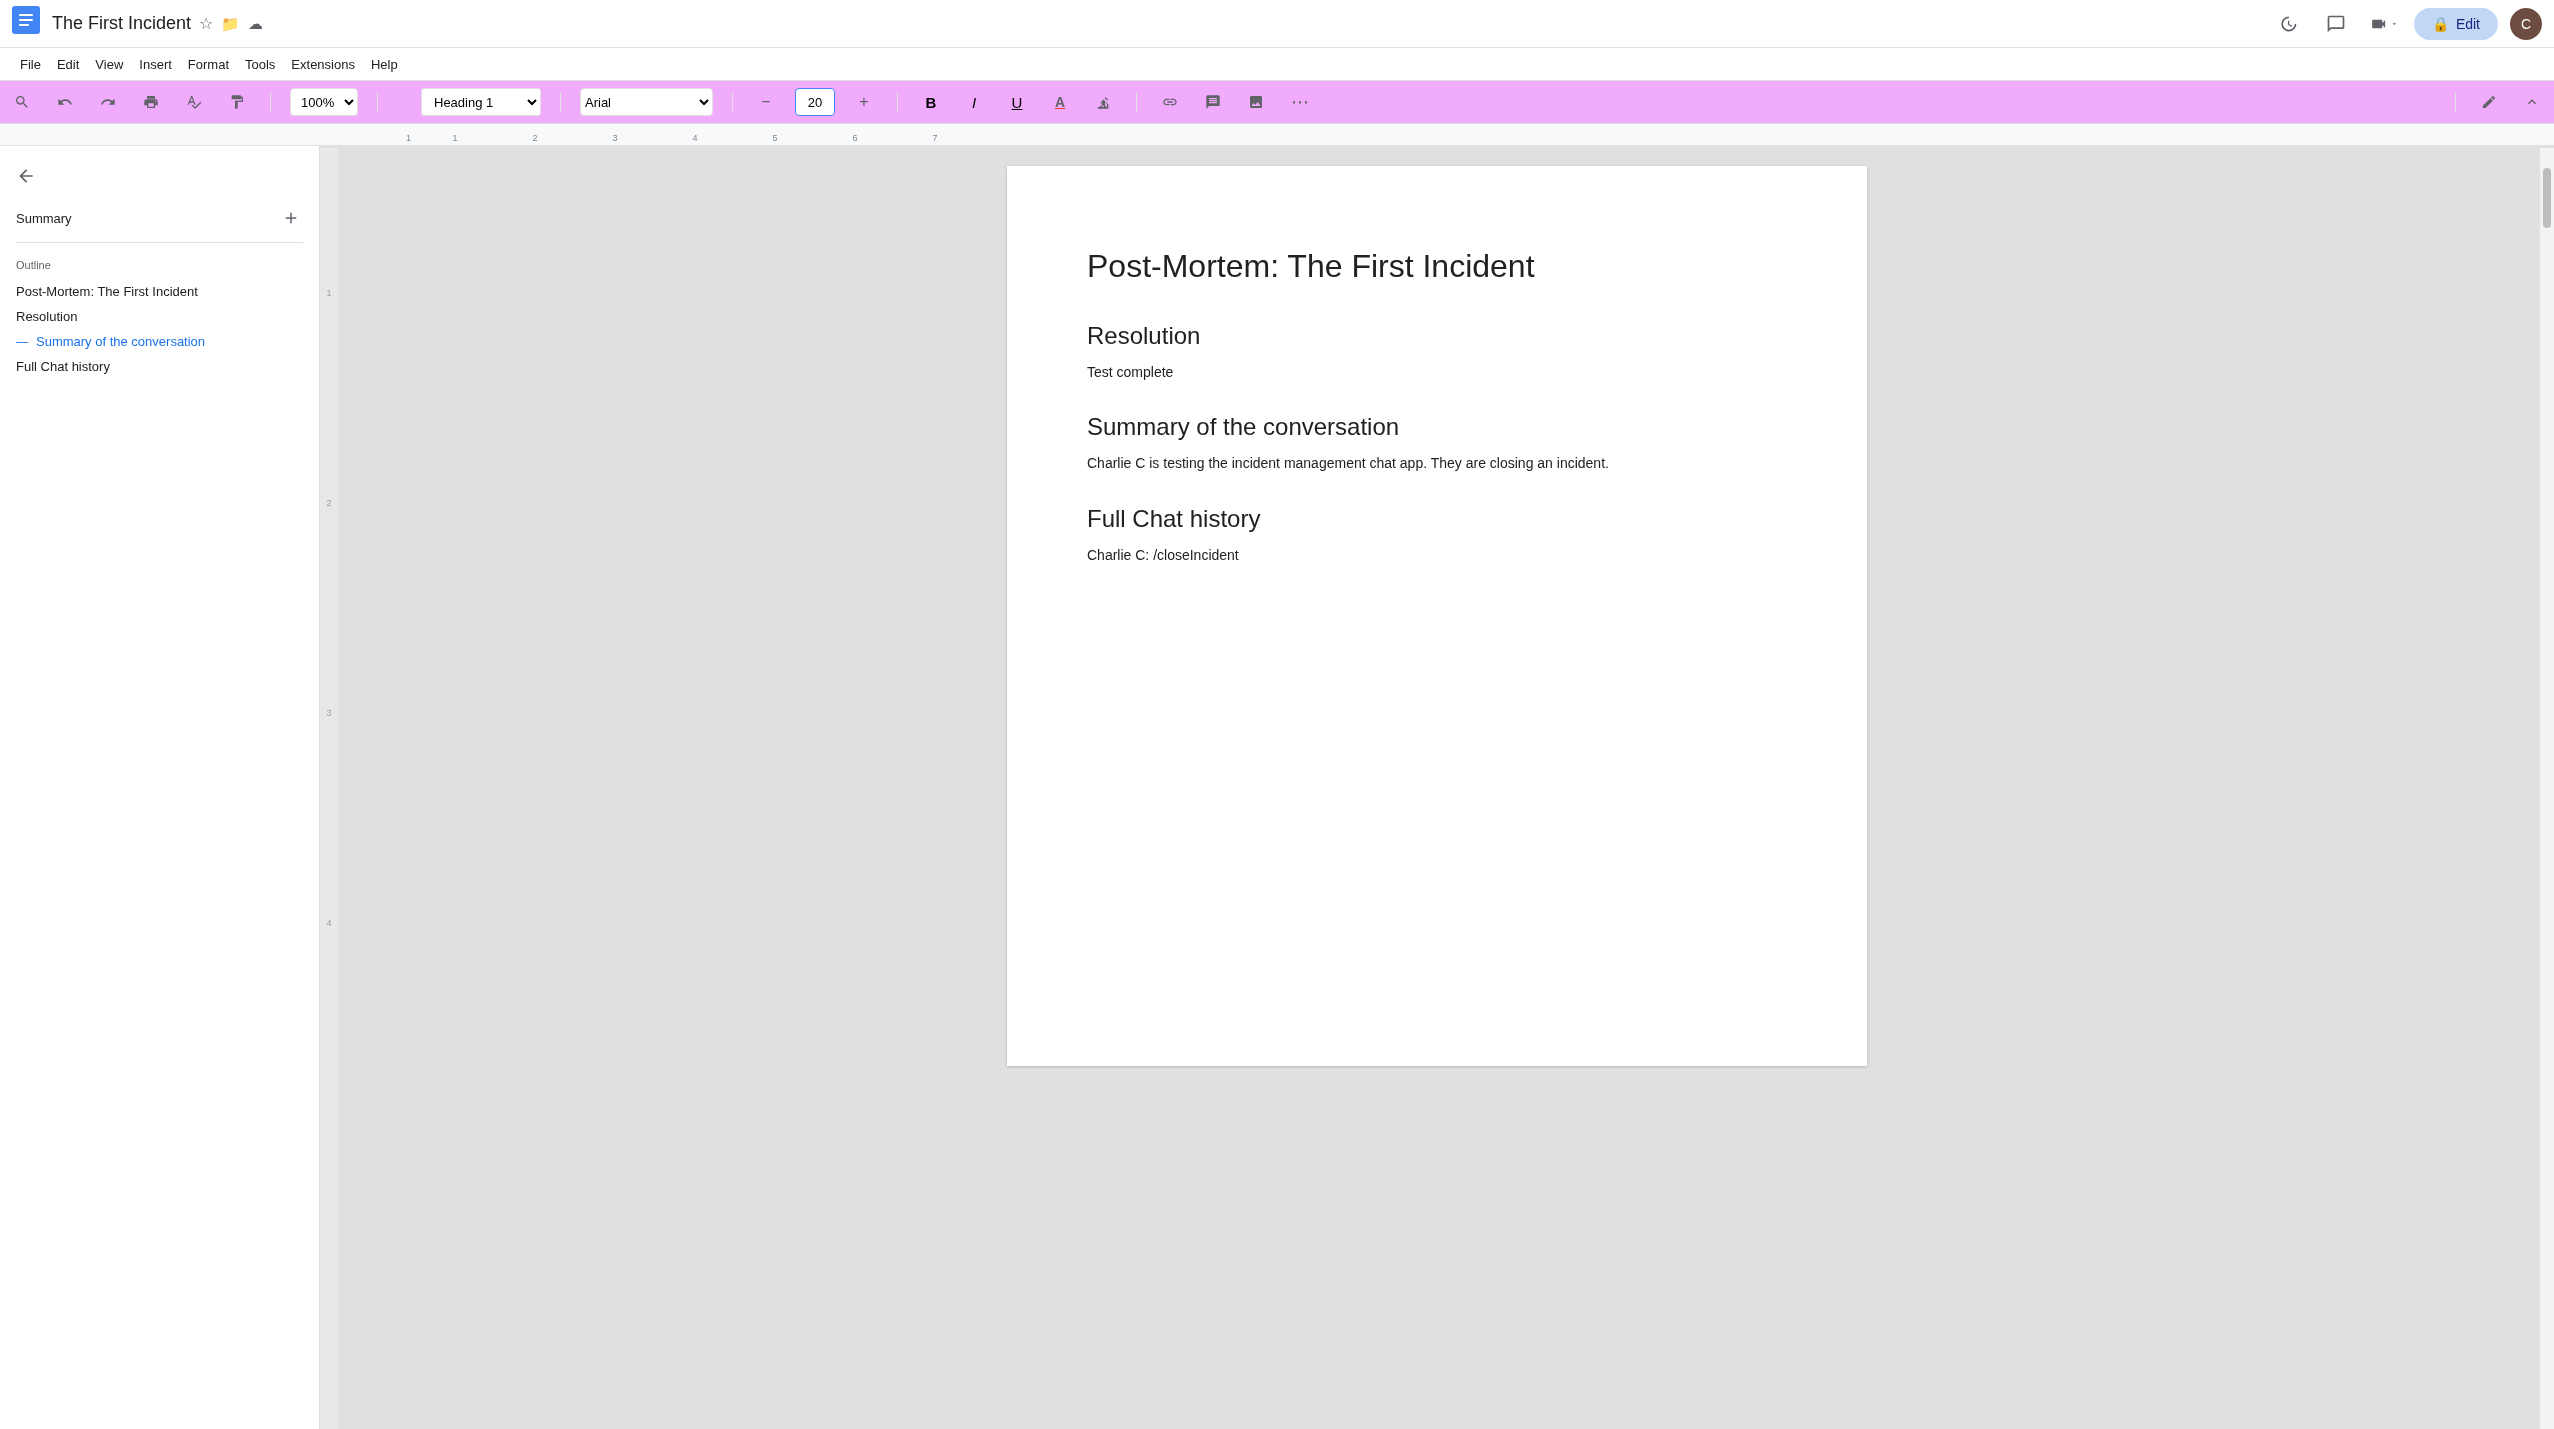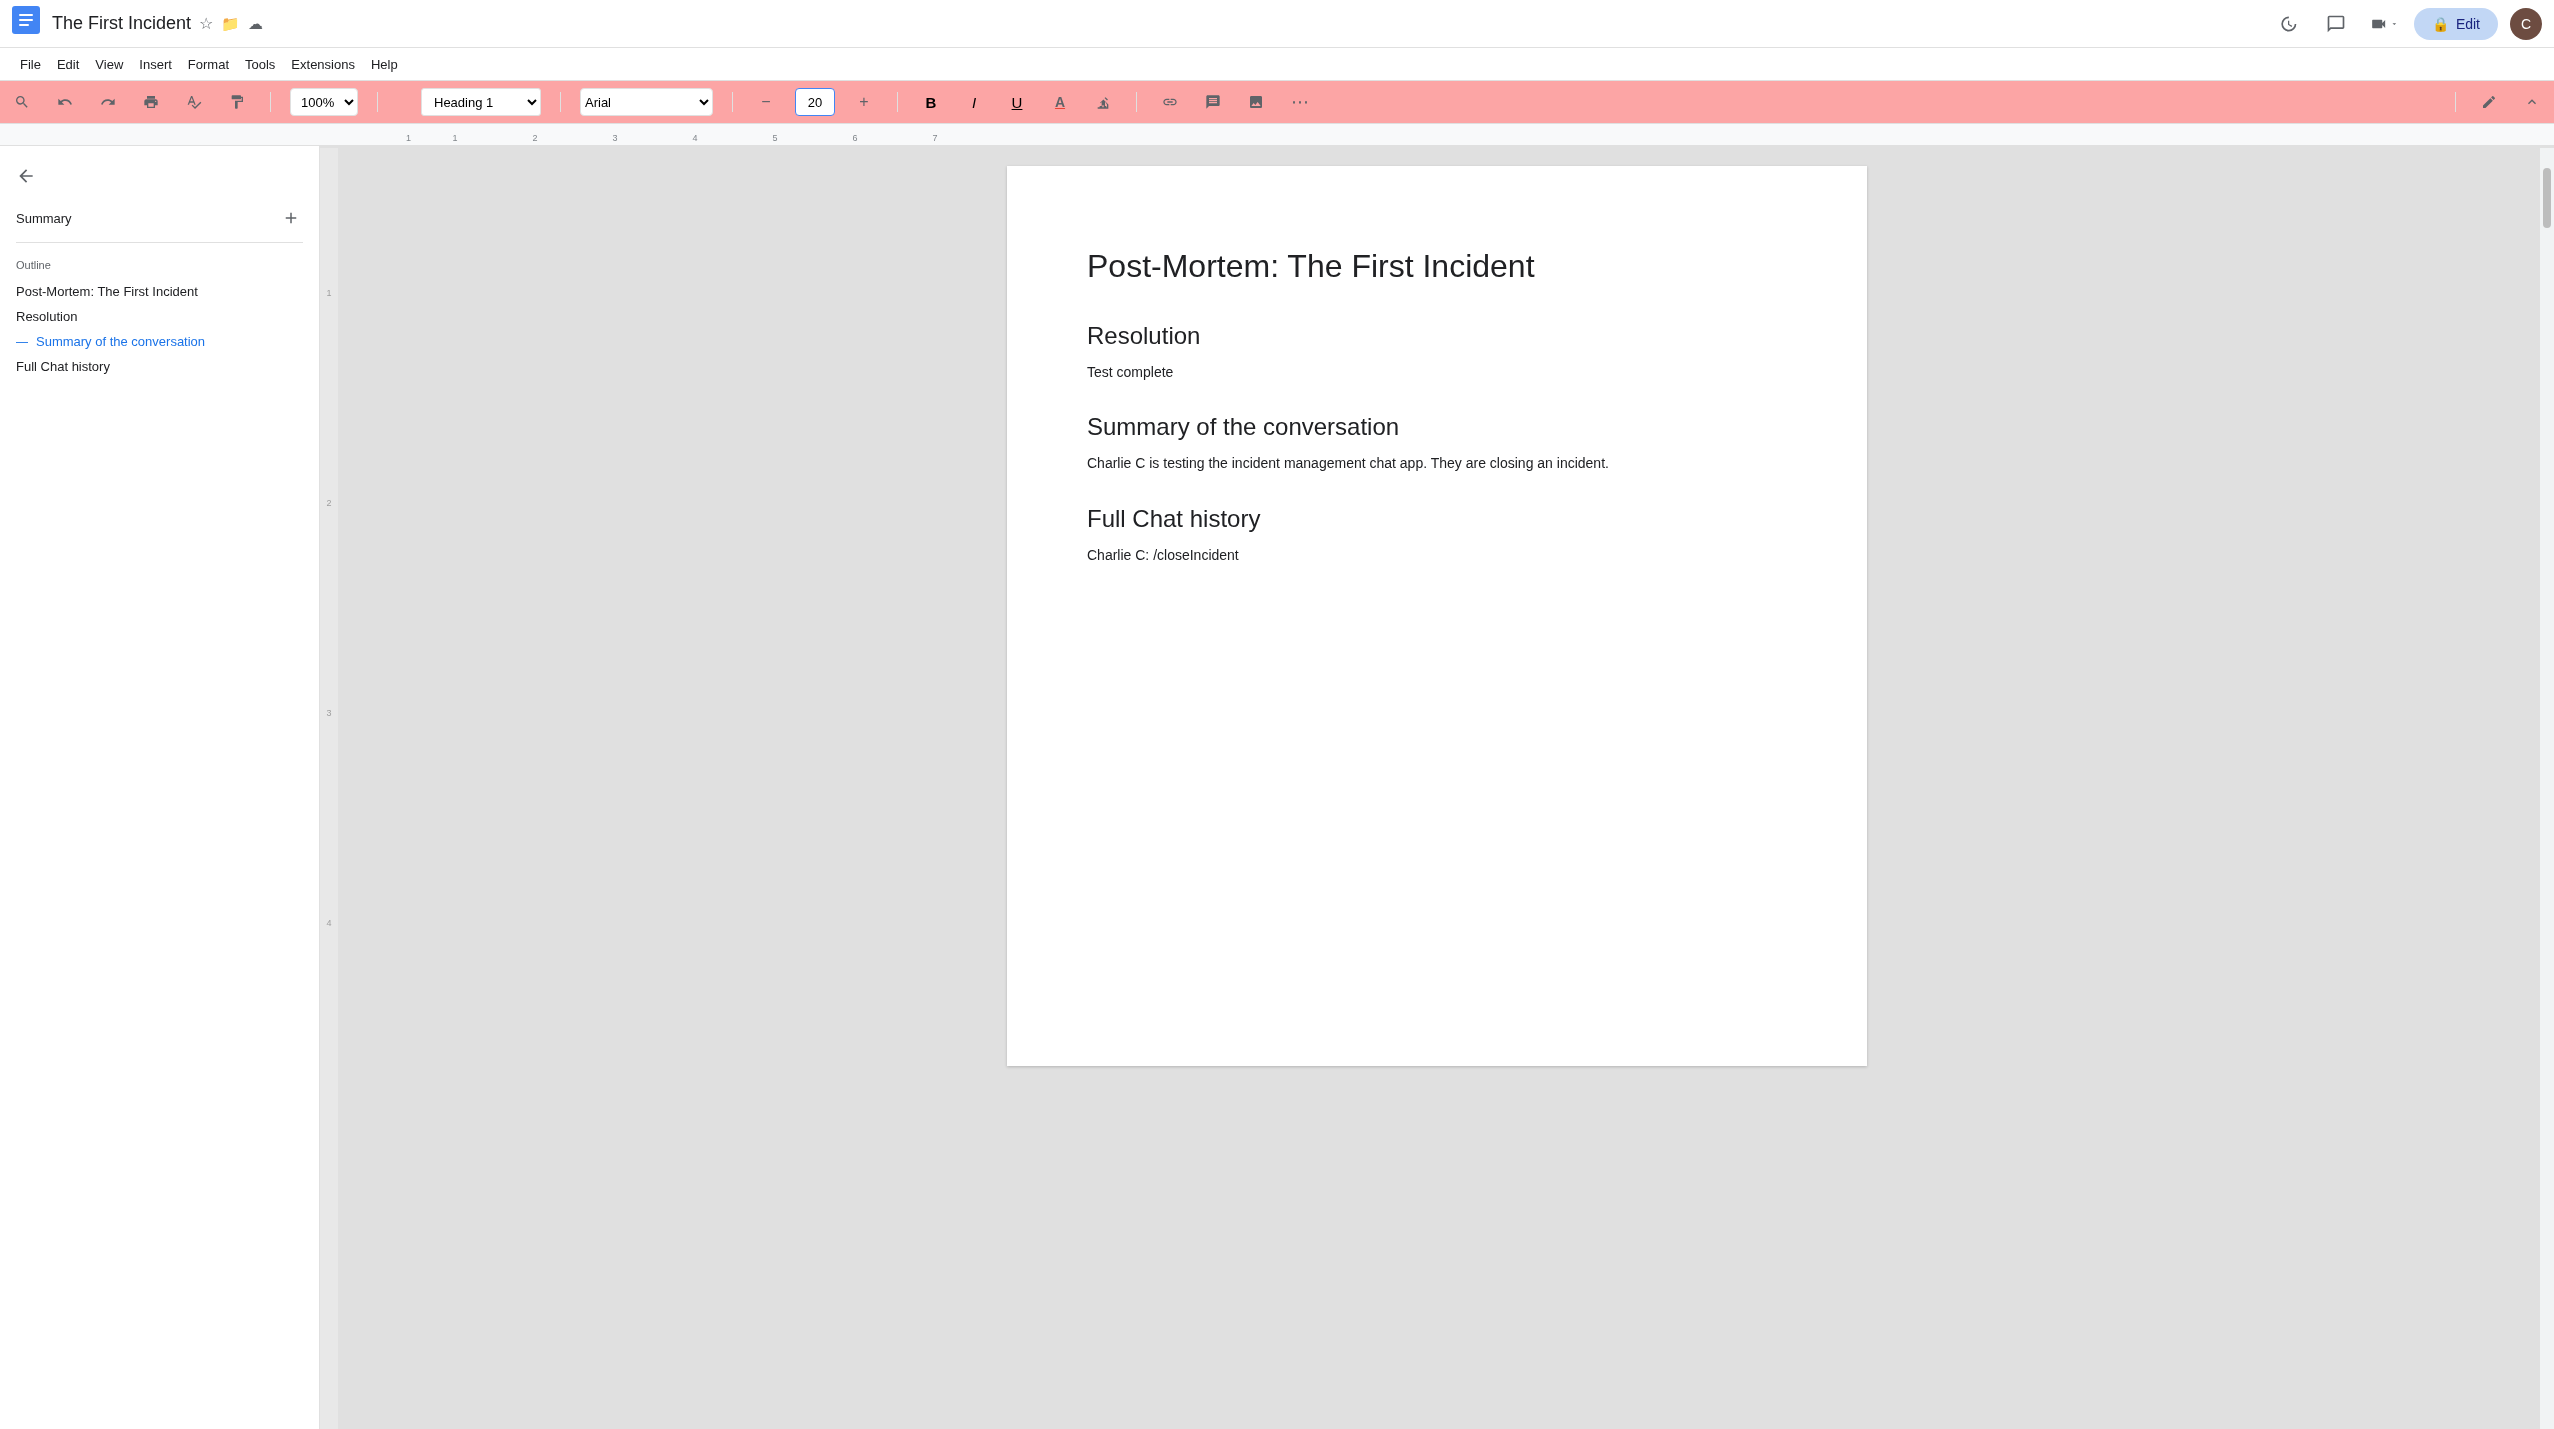--- a/index.html
+++ b/index.html
@@ -78,21 +78,21 @@
       padding: 4px 8px;
       cursor: pointer;
       border-radius: 4px;
       font-family: Arial, sans-serif;
     }
 
     
     .toolbar {
       display: flex;
       align-items: center;
-      background: #fca5a5;
+      background: #f0abfc;
       padding: 4px 8px;
       height: 44px;
       border-top: 1px solid #e0e0e0;
       border-bottom: 1px solid #e0e0e0;
       gap: 15px;
     }
     .toolbar-btn {
       background: none;
       border: none;
       cursor: pointer;

